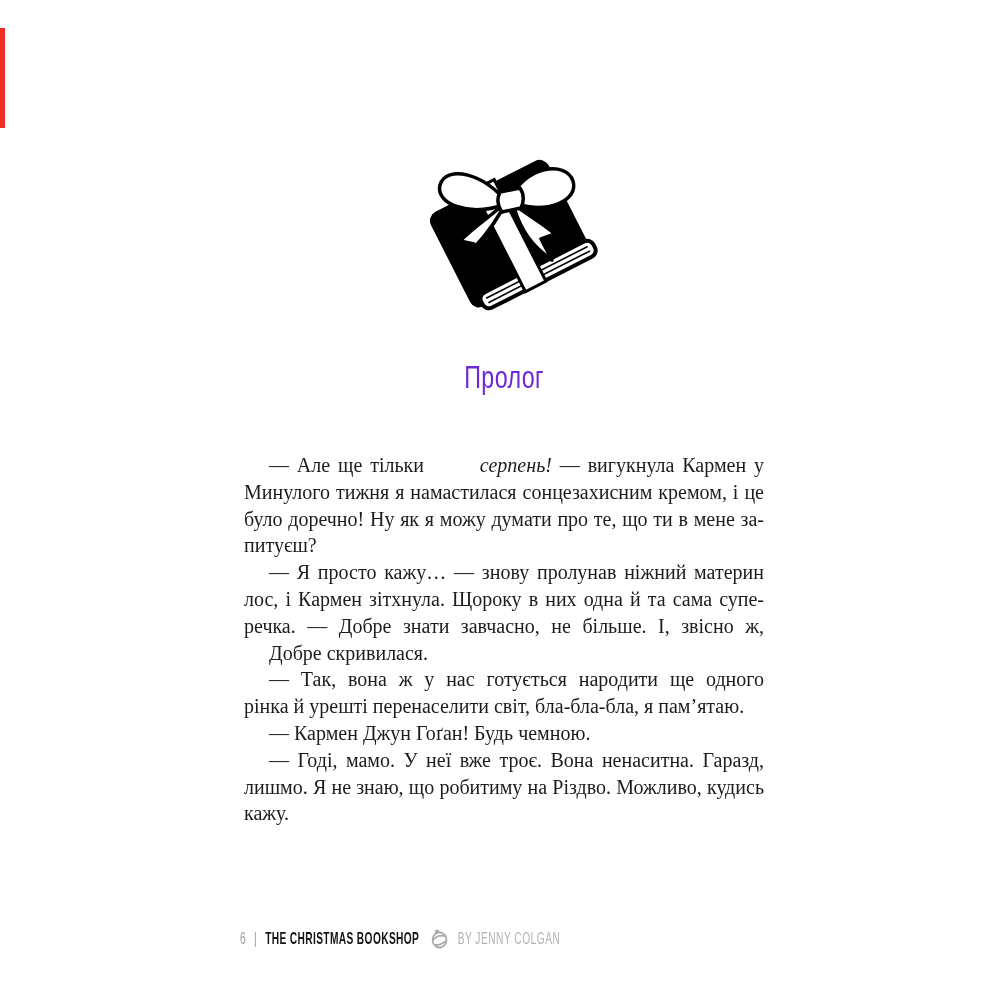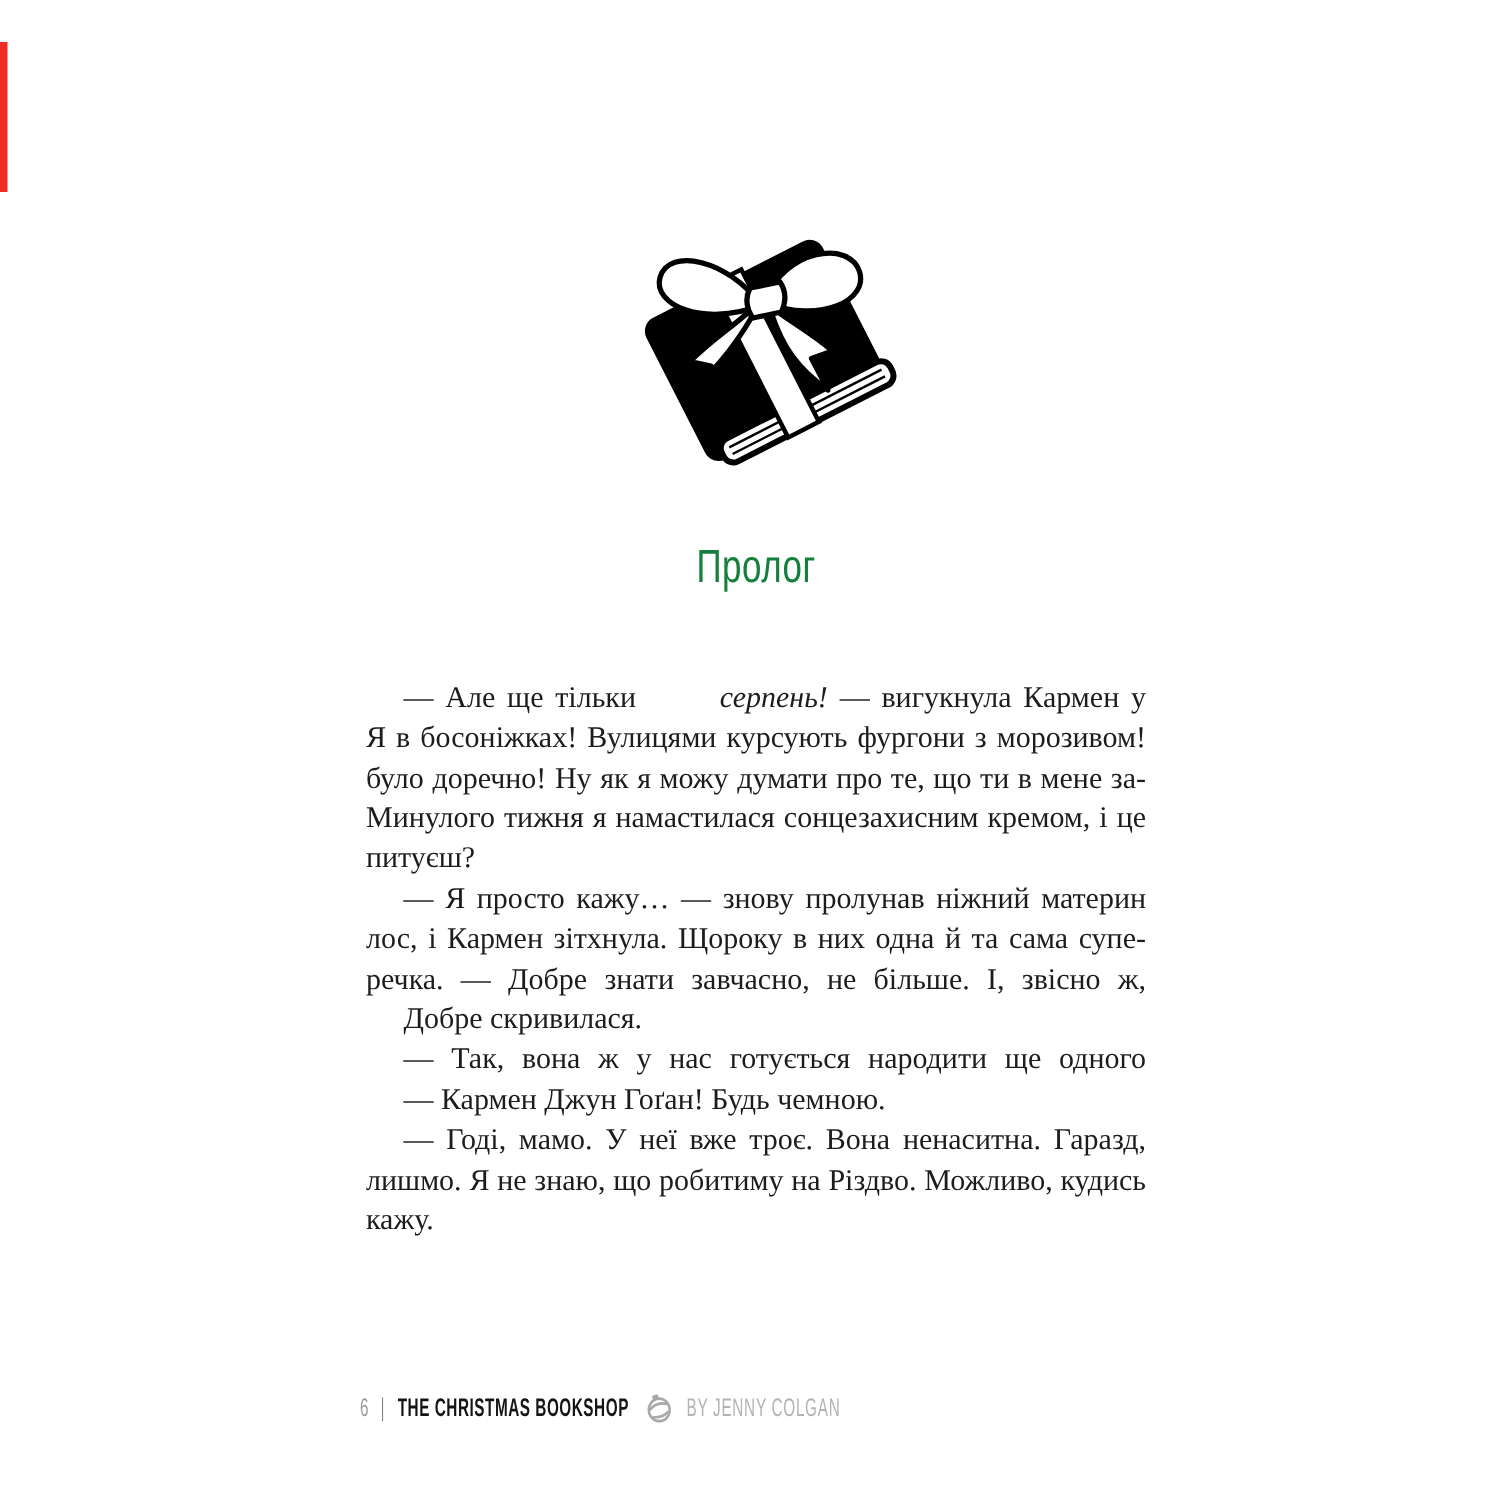--- a/index.html
+++ b/index.html
@@ -2,21 +2,21 @@
 <html><head>
 <meta charset="utf-8">
 <style>
   html,body{margin:0;padding:0;background:#fff;}
   .page{position:relative;width:1000px;height:1000px;background:#ffffff;overflow:hidden;
         font-family:"Liberation Serif", serif;}
   .accent-stripe{position:absolute;left:0;top:28px;width:5px;height:100px;background:#ee2d24;}
   .illustration{position:absolute;left:408px;top:148px;width:200px;height:180px;}
   .chapter-heading{position:absolute;left:244px;top:360px;width:520px;margin:0;
         text-align:center;font-family:"Liberation Sans", sans-serif;font-weight:400;
-        font-size:31px;color:#15803d;}
+        font-size:31px;color:#6d28d9;}
   .chapter-heading .squeeze{display:inline-block;transform:scaleX(0.75);transform-origin:center;
         letter-spacing:0.5px;}
   .text-block{position:absolute;left:244px;top:452px;width:520px;font-size:20px;
         line-height:26.8px;color:#1c1c1c;}
   .line{height:26.8px;overflow:hidden;white-space:normal;}
   .line.just{text-align:justify;text-align-last:justify;}
   .line.indent{padding-left:25px;}
   .line .it{font-style:italic;margin-left:48px;}
   .page-footer{position:absolute;left:240px;top:928px;display:flex;align-items:center;
         font-family:"Liberation Sans", sans-serif;font-size:17px;
@@ -48,29 +48,29 @@
       <path d="M98,54 C78,26 38,16 32,37 C27,55 60,70 98,56 Z"></path>
       <path d="M102,52 C116,18 158,12 165,33 C171,52 140,68 102,54 Z"></path>
       <path d="M92,44 L112,40 Q118,49 113,60 L94,64 Q87,54 92,44 Z"></path>
     </g>
   </svg>
 
   <h1 class="chapter-heading"><span class="squeeze">Пролог</span></h1>
 
   <div class="text-block">
       <div class="line indent just"><span>— Але ще тільки </span><span class="it">серпень!</span><span> — вигукнула Кармен у телефон,</span></div>
-      <div class="line just"><span>Я в босоніжках! Вулицями курсують фургони з морозивом!</span></div>
+      <div class="line just"><span>Минулого тижня я намастилася сонцезахисним кремом, і це</span></div>
       <div class="line just"><span>було доречно! Ну як я можу думати про те, що ти в мене за-</span></div>
-      <div class="line just"><span>Минулого тижня я намастилася сонцезахисним кремом, і це</span></div>
       <div class="line"><span>питуєш?</span></div>
       <div class="line indent just"><span>— Я просто кажу… — знову пролунав ніжний материн го-</span></div>
       <div class="line just"><span>лос, і Кармен зітхнула. Щороку в них одна й та сама супе-</span></div>
       <div class="line just"><span>речка. — Добре знати завчасно, не більше. І, звісно ж, Софія…</span></div>
       <div class="line indent"><span>Добре скривилася.</span></div>
       <div class="line indent just"><span>— Так, вона ж у нас готується народити ще одного пуцьві-</span></div>
+      <div class="line"><span>рінка й урешті перенаселити світ, бла-бла-бла, я пам’ятаю.</span></div>
       <div class="line indent"><span>— Кармен Джун Гоґан! Будь чемною.</span></div>
       <div class="line indent just"><span>— Годі, мамо. У неї вже троє. Вона ненаситна. Гаразд, об-</span></div>
       <div class="line just"><span>лишмо. Я не знаю, що робитиму на Різдво. Можливо, кудись</span></div>
       <div class="line"><span>кажу.</span></div>
     </div>
 
   <div class="page-footer">
     <span class="page-num">6</span>
     <span class="footer-sep">|</span>
     <span class="footer-title">THE CHRISTMAS BOOKSHOP</span>

